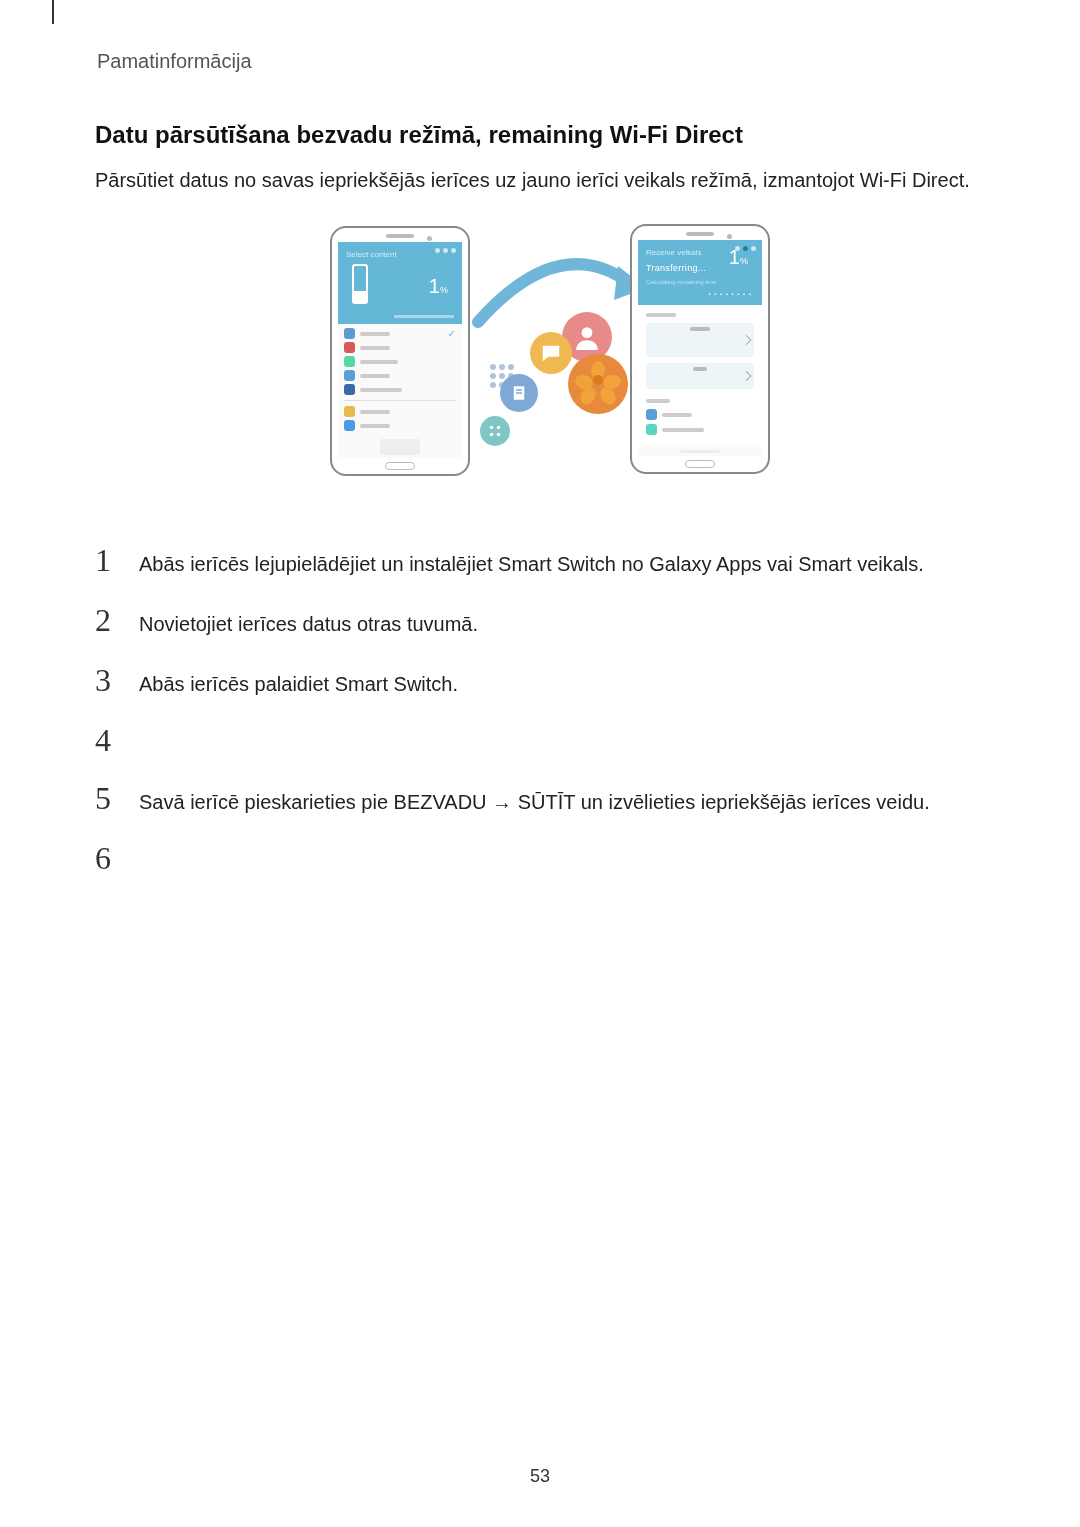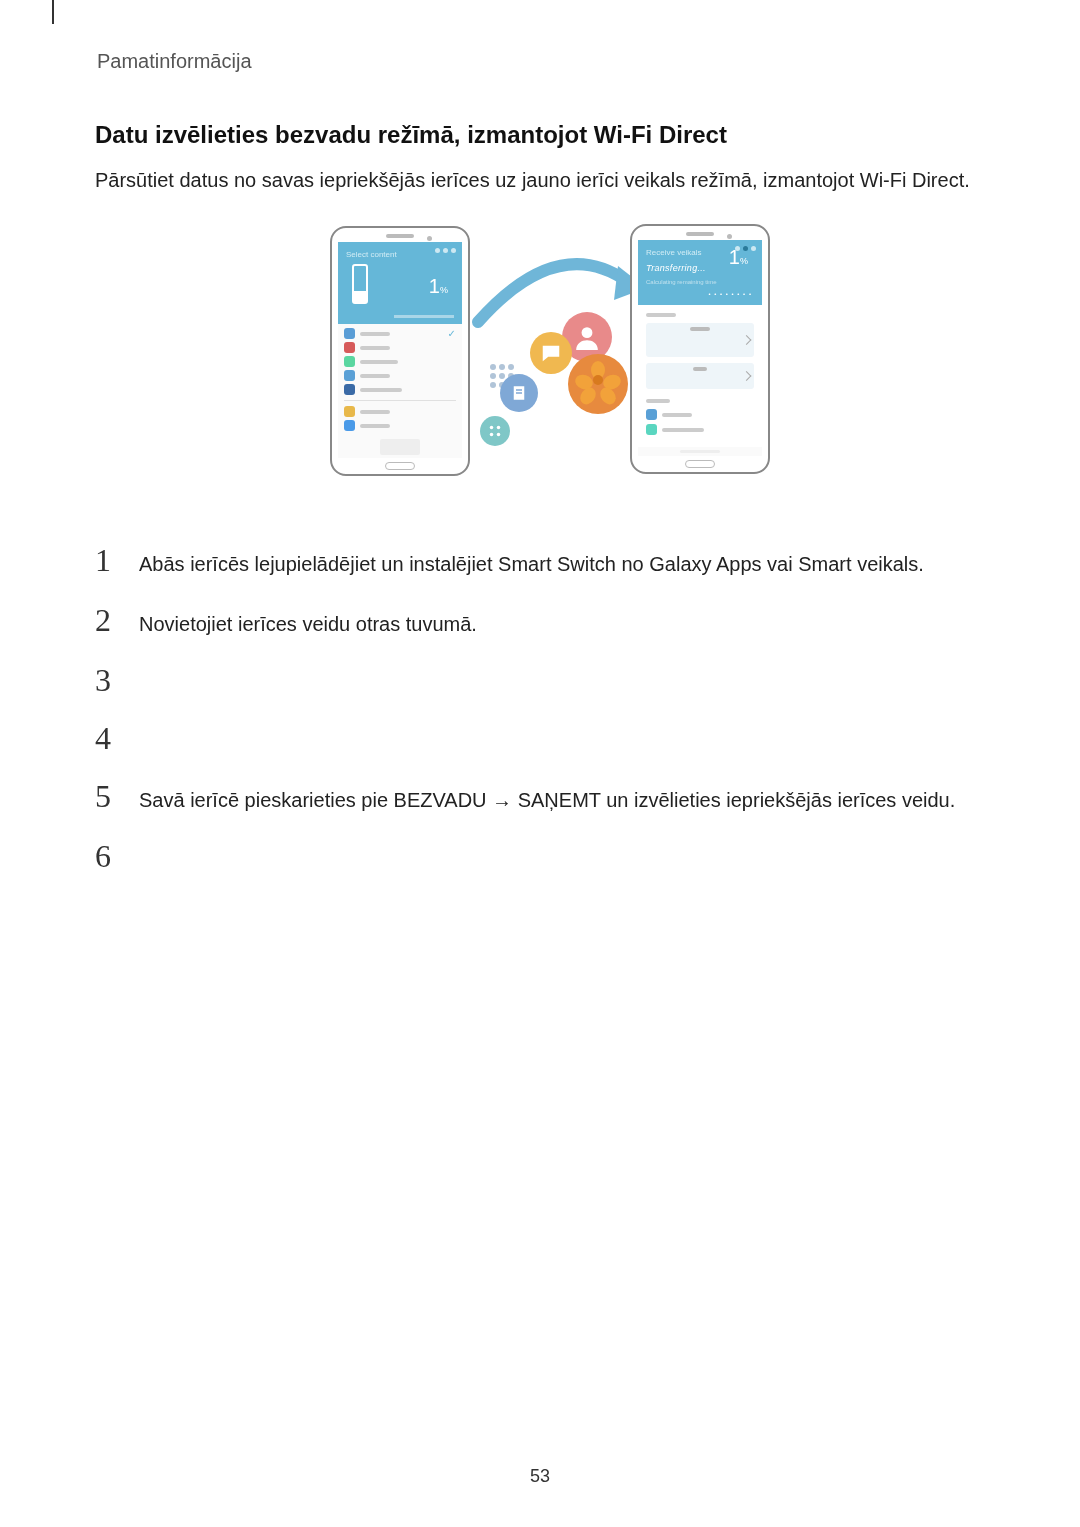--- a/index.html
+++ b/index.html
@@ -139,21 +139,21 @@
   .topbar .dot { width: 5px; height: 5px; border-radius: 50%; background: #cde8f2; }
   .topbar .prog-icon {
     width: 16px; height: 40px; border: 2px solid #fff; border-radius: 3px;
     background: linear-gradient(to top, #fff 30%, transparent 30%);
     margin: 0 0 14px 8px;
   }
   .topbar .label {
     position: absolute; top: 8px; left: 8px; color: #d0ecf5; font-size: 8px;
   }
   .topbar .transfer {
-    position: absolute; left: 8px; bottom: 32px; color: #fff; font-size: 9px; letter-spacing: .3px; font-style: italic;
+    position: absolute; left: 8px; bottom: 32px; color: #fff; font-size: 9px; letter-spacing: .3px;
   }
   .topbar .calc {
     position: absolute; left: 8px; bottom: 20px; color: #bfe1ee; font-size: 6px;
   }
   .topbar .progdots {
     position: absolute; right: 10px; bottom: 8px; color: #fff; font-size: 6px; letter-spacing: 1px;
   }
   .applist {
     flex: 1;
     padding: 4px 6px;
@@ -228,21 +228,21 @@
   .petal.p5{ top:18px; left:18px; transform:rotate(144deg);}
   .flower::after{content:""; position:absolute; left:10px; top:6px; width:10px; height:10px; background:#d87a1e; border-radius:50%;}
 </style>
 </head>
 <body>
 
 <div class="top-rule"></div>
 
 <div class="header">Pamatinformācija</div>
 
-<h2 class="section-title">Datu izvēlieties bezvadu režīmā, izmantojot Wi-Fi Direct</h2>
+<h2 class="section-title">Datu pārsūtīšana bezvadu režīmā, remaining Wi-Fi Direct</h2>
 
 <p class="intro">Pārsūtiet datus no savas iepriekšējās ierīces uz jauno ierīci veikals režīmā, izmantojot Wi-Fi Direct.</p>
 
 <div class="figure">
   <div class="illus">
 
     <div class="phone left">
       <div class="speaker"></div>
         <div class="camera"></div>
       <div class="screen">
@@ -391,30 +391,31 @@
   </div>
 </div>
 
 <ol class="steps">
     <li>
       <span class="step-num">1</span>
       <span class="step-text">Abās ierīcēs lejupielādējiet un instalējiet Smart Switch no <span class="bold">Galaxy Apps</span> vai <span class="bold">Smart veikals</span>.</span>
     </li>
     <li>
       <span class="step-num">2</span>
-      <span class="step-text">Novietojiet ierīces veidu otras tuvumā.</span>
+      <span class="step-text">Novietojiet ierīces datus otras tuvumā.</span>
     </li>
     <li>
       <span class="step-num">3</span>
+      <span class="step-text">Abās ierīcēs palaidiet <span class="bold">Smart Switch</span>.</span>
     </li>
     <li>
       <span class="step-num">4</span>
     </li>
     <li>
       <span class="step-num">5</span>
-      <span class="step-text">Savā ierīcē pieskarieties pie <span class="bold">BEZVADU</span> → <span class="bold">SAŅEMT</span> un izvēlieties iepriekšējās ierīces veidu.</span>
+      <span class="step-text">Savā ierīcē pieskarieties pie <span class="bold">BEZVADU</span> → <span class="bold">SŪTĪT</span> un izvēlieties iepriekšējās ierīces veidu.</span>
     </li>
     <li>
       <span class="step-num">6</span>
     </li>
   </ol>
 
 <div class="page-num">53</div>
 
 </body></html>

